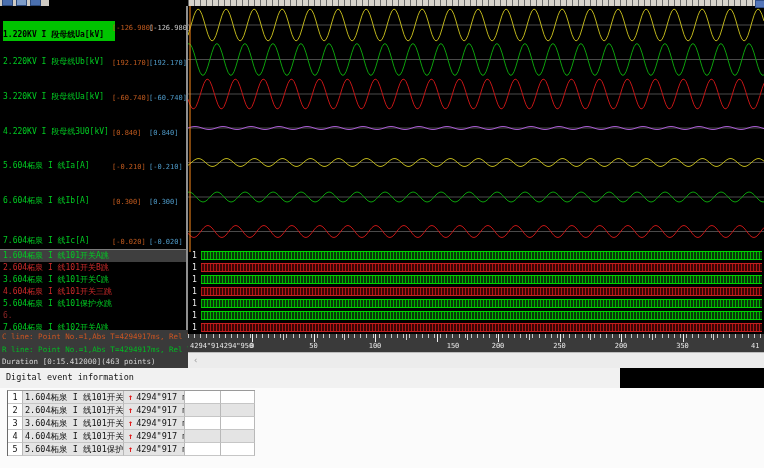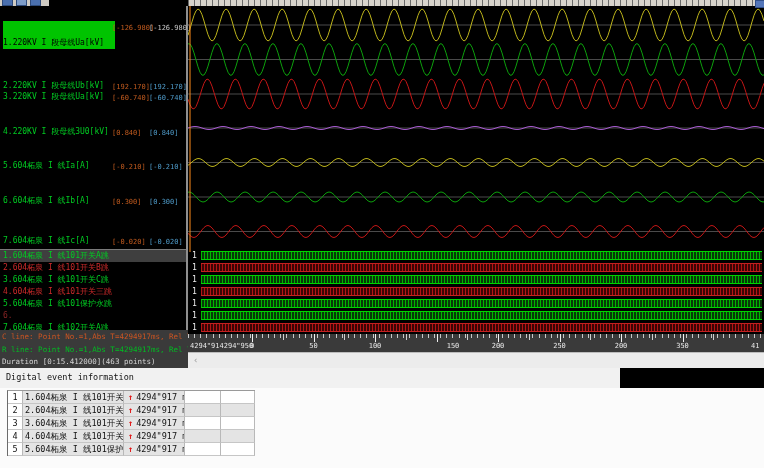--- a/index.html
+++ b/index.html
@@ -10,21 +10,21 @@
   .toolchip{position:absolute;left:0;top:0;width:47px;height:6px;background:#cfcbc3;display:flex;gap:3px;padding-left:2px;align-items:flex-start;}
   .toolchip .tbtn{width:9px;height:5px;background:#4a6fae;border:1px solid #2e4a7a;border-top:none;}
   .toolchip .tbtn.lite{background:#7d9cc8;}
   .top-ruler{position:absolute;left:188px;top:0;width:576px;height:6px;background:#d8d4cc;
     background-image:repeating-linear-gradient(90deg,#6a6a6a 0 1px,transparent 1px 6px);}
   .top-right-icon{position:absolute;left:755px;top:0;width:9px;height:6px;background:#5577bb;border:1px solid #33508a;}
   
   .left-panel{position:absolute;left:0;top:6px;width:188px;height:362px;background:#000;border-right:2px solid #8f8f8f;box-sizing:border-box;}
   .ach{position:absolute;left:0;width:186px;height:12px;font-size:8px;line-height:12px;white-space:nowrap;}
   .ach .nm{position:absolute;left:3px;top:0;letter-spacing:0;}
-  .ach .nm.hl{background:#00c400;color:#000;padding:16px 2px 0 0;min-width:110px;}
+  .ach .nm.hl{background:#00c400;color:#000;padding:8px 2px 0 0;min-width:110px;font-weight:bold;}
   .ach .v1{position:absolute;left:112px;top:1px;font-size:7px;}
   .ach .v2{position:absolute;left:149px;top:1px;font-size:7px;}
   .dch{position:absolute;left:0;width:186px;height:12px;font-size:8px;line-height:12px;white-space:nowrap;overflow:hidden;}
   .dch .nm{padding-left:3px;}
   .dch.sel{background:#3f3f3f;}
   .digi-sep{position:absolute;left:0;top:243px;width:186px;height:0;border-top:1px solid #7a7a7a;}
   
   .status-block{position:absolute;left:0;top:330px;width:188px;height:38px;background:#3a3a3a;overflow:hidden;}
   .status-block .ln{position:absolute;left:2px;font-size:7.5px;white-space:nowrap;}
   .ln.cline{top:2px;color:#cc5522;}
@@ -85,21 +85,21 @@
     <div class="top-right-icon"></div>
   </div>
 
   <div class="left-panel">
     <div id="analog-list">
         <div class="ach" style="top: 15px;">
           <span class="nm hl">1.220KV I 段母线Ua[kV]</span>
           <span class="v1" style="color: rgb(192, 90, 30);">[-126.980]</span>
           <span class="v2" style="color: rgb(200, 200, 200);">[-126.980]</span>
         </div>
-        <div class="ach" style="top: 50px; margin-top: 24px;">
+        <div class="ach" style="top: 50px;">
           <span class="nm" style="color: rgb(0, 204, 34);">2.220KV I 段母线Ub[kV]</span>
           <span class="v1" style="color: rgb(192, 90, 30);">[192.170]</span>
           <span class="v2" style="color: rgb(78, 154, 200);">[192.170]</span>
         </div>
         <div class="ach" style="top: 85px;">
           <span class="nm" style="color: rgb(0, 204, 34);">3.220KV I 段母线Ua[kV]</span>
           <span class="v1" style="color: rgb(192, 90, 30);">[-60.740]</span>
           <span class="v2" style="color: rgb(78, 154, 200);">[-60.740]</span>
         </div>
         <div class="ach" style="top: 120px;">

